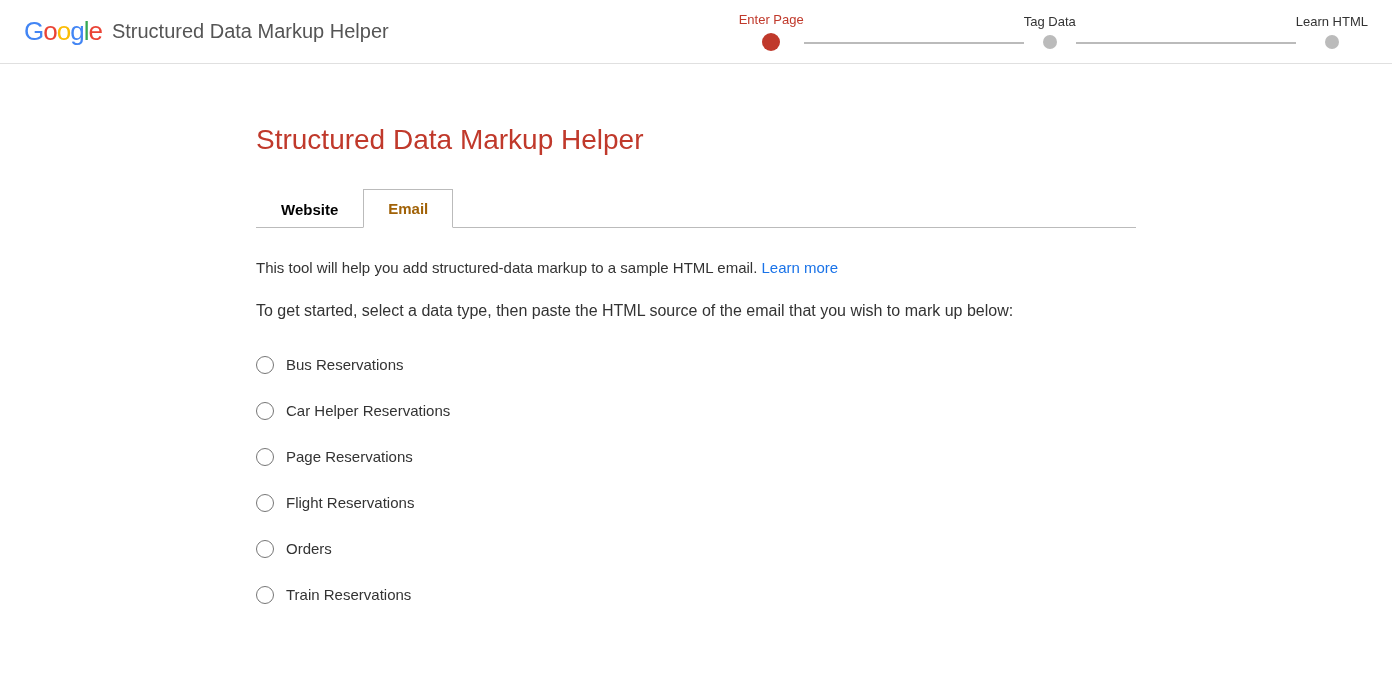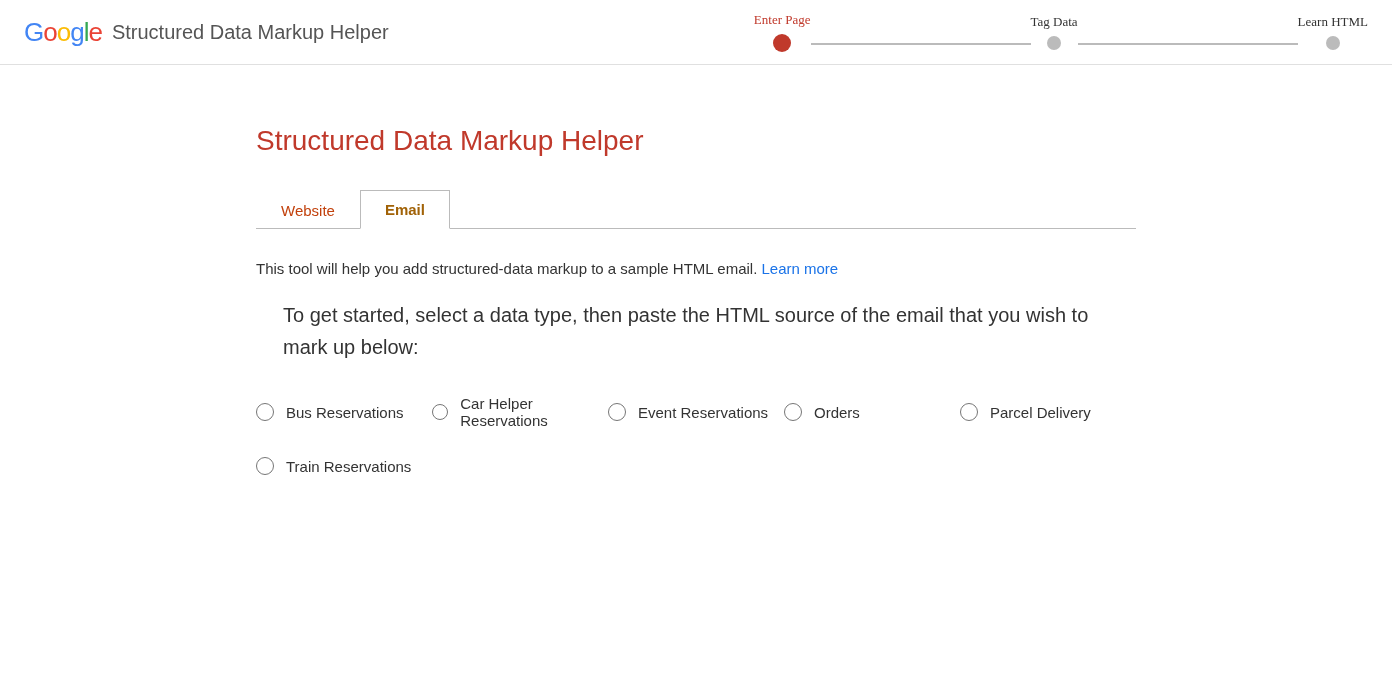--- a/index.html
+++ b/index.html
@@ -32,21 +32,20 @@
     .g-green { color: #34A853; }
     .header-title {
       font-size: 20px;
       color: #555;
       font-weight: 400;
     }
     .header-steps {
       display: flex;
       align-items: center;
       gap: 0;
-      font-family: Liberation Serif, serif;
     }
     .step {
       display: flex;
       flex-direction: column;
       align-items: center;
       position: relative;
     }
     .step-label {
       font-size: 13px;
       color: #333;
@@ -92,26 +91,27 @@
     
     .tabs {
       display: flex;
       border-bottom: 1px solid #bbb;
       margin-bottom: 28px;
     }
     .tab {
       padding: 10px 24px;
       font-size: 15px;
       cursor: pointer;
-      color: #c2410c;
+      color: #000000;
       border: 1px solid transparent;
       border-bottom: none;
       background: transparent;
       position: relative;
       bottom: -1px;
+      font-weight: bold;
     }
     .tab.active {
       border-color: #bbb;
       border-bottom: 1px solid #fff;
       background: #fff;
       color: #a16207;
       font-weight: 600;
     }
 
     
@@ -120,31 +120,30 @@
       color: #333;
       margin-bottom: 18px;
       line-height: 1.6;
     }
     .description a {
       color: #1a73e8;
       text-decoration: none;
       text-align: right;
     }
     .instruction {
-      font-size: 20px;
+      font-size: 16px;
       color: #333;
       margin-bottom: 32px;
       line-height: 1.6;
-      margin-left: 27px;
     }
 
     
     .options-grid {
       display: grid;
-      grid-template-columns: repeat(5, 1fr);
+      grid-template-columns: repeat(1, 1fr);
       gap: 28px 0;
     }
     .option-item {
       display: flex;
       align-items: center;
       gap: 12px;
       font-size: 15px;
       color: #333;
       cursor: pointer;
     }
@@ -217,34 +216,34 @@
       <span class="option-label">Bus Reservations</span>
     </label>
 
     <label class="option-item">
       <input type="radio" name="data-type" style="">
       <span class="option-label">Car Helper Reservations</span>
     </label>
 
     <label class="option-item">
       <input type="radio" name="data-type" style="">
-      <span class="option-label">Event Reservations</span>
-    </label>
-
+      <span class="option-label">Page Reservations</span>
+    </label>
+
+    <label class="option-item">
+      <input type="radio" name="data-type" style="">
+      <span class="option-label">Flight Reservations</span>
+    </label>
 
 
     <label class="option-item">
       <input type="radio" name="data-type" style="">
       <span class="option-label">Orders</span>
     </label>
 
-    <label class="option-item">
-      <input type="radio" name="data-type" style="">
-      <span class="option-label">Parcel Delivery</span>
-    </label>
 
 
     <label class="option-item">
       <input type="radio" name="data-type" style="">
       <span class="option-label">Train Reservations</span>
     </label>
 
   </div>
 </main>
 

